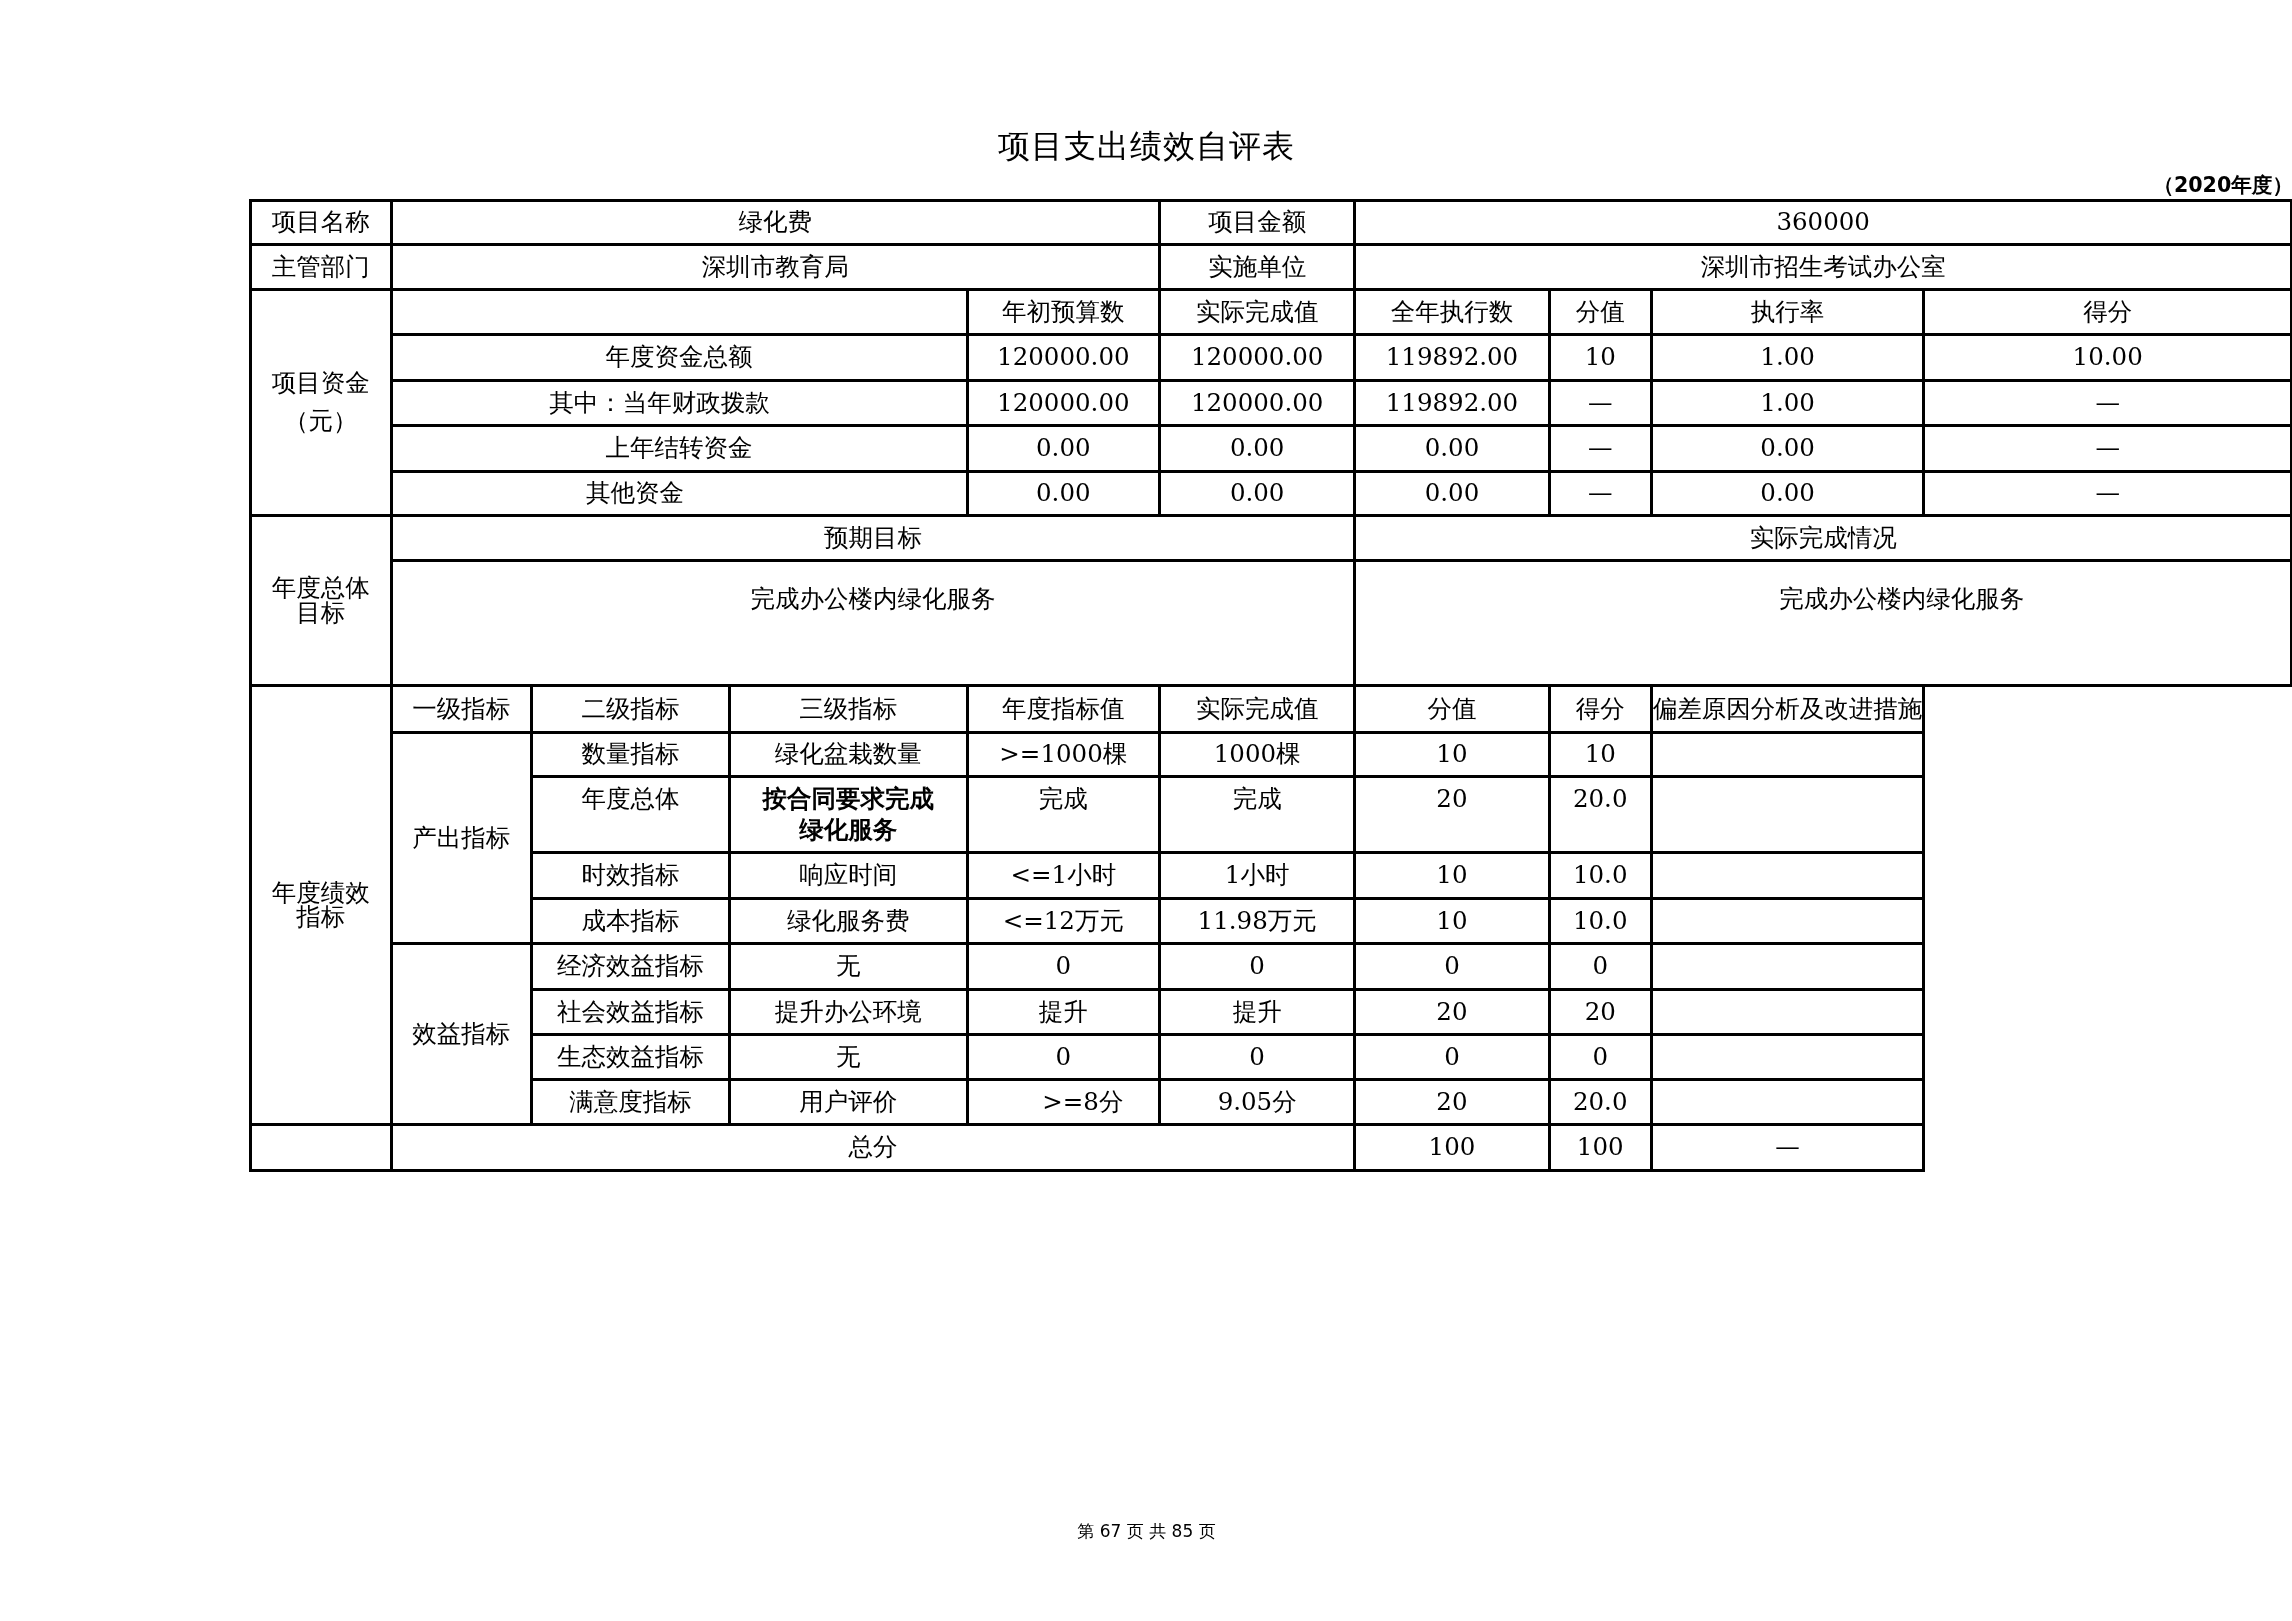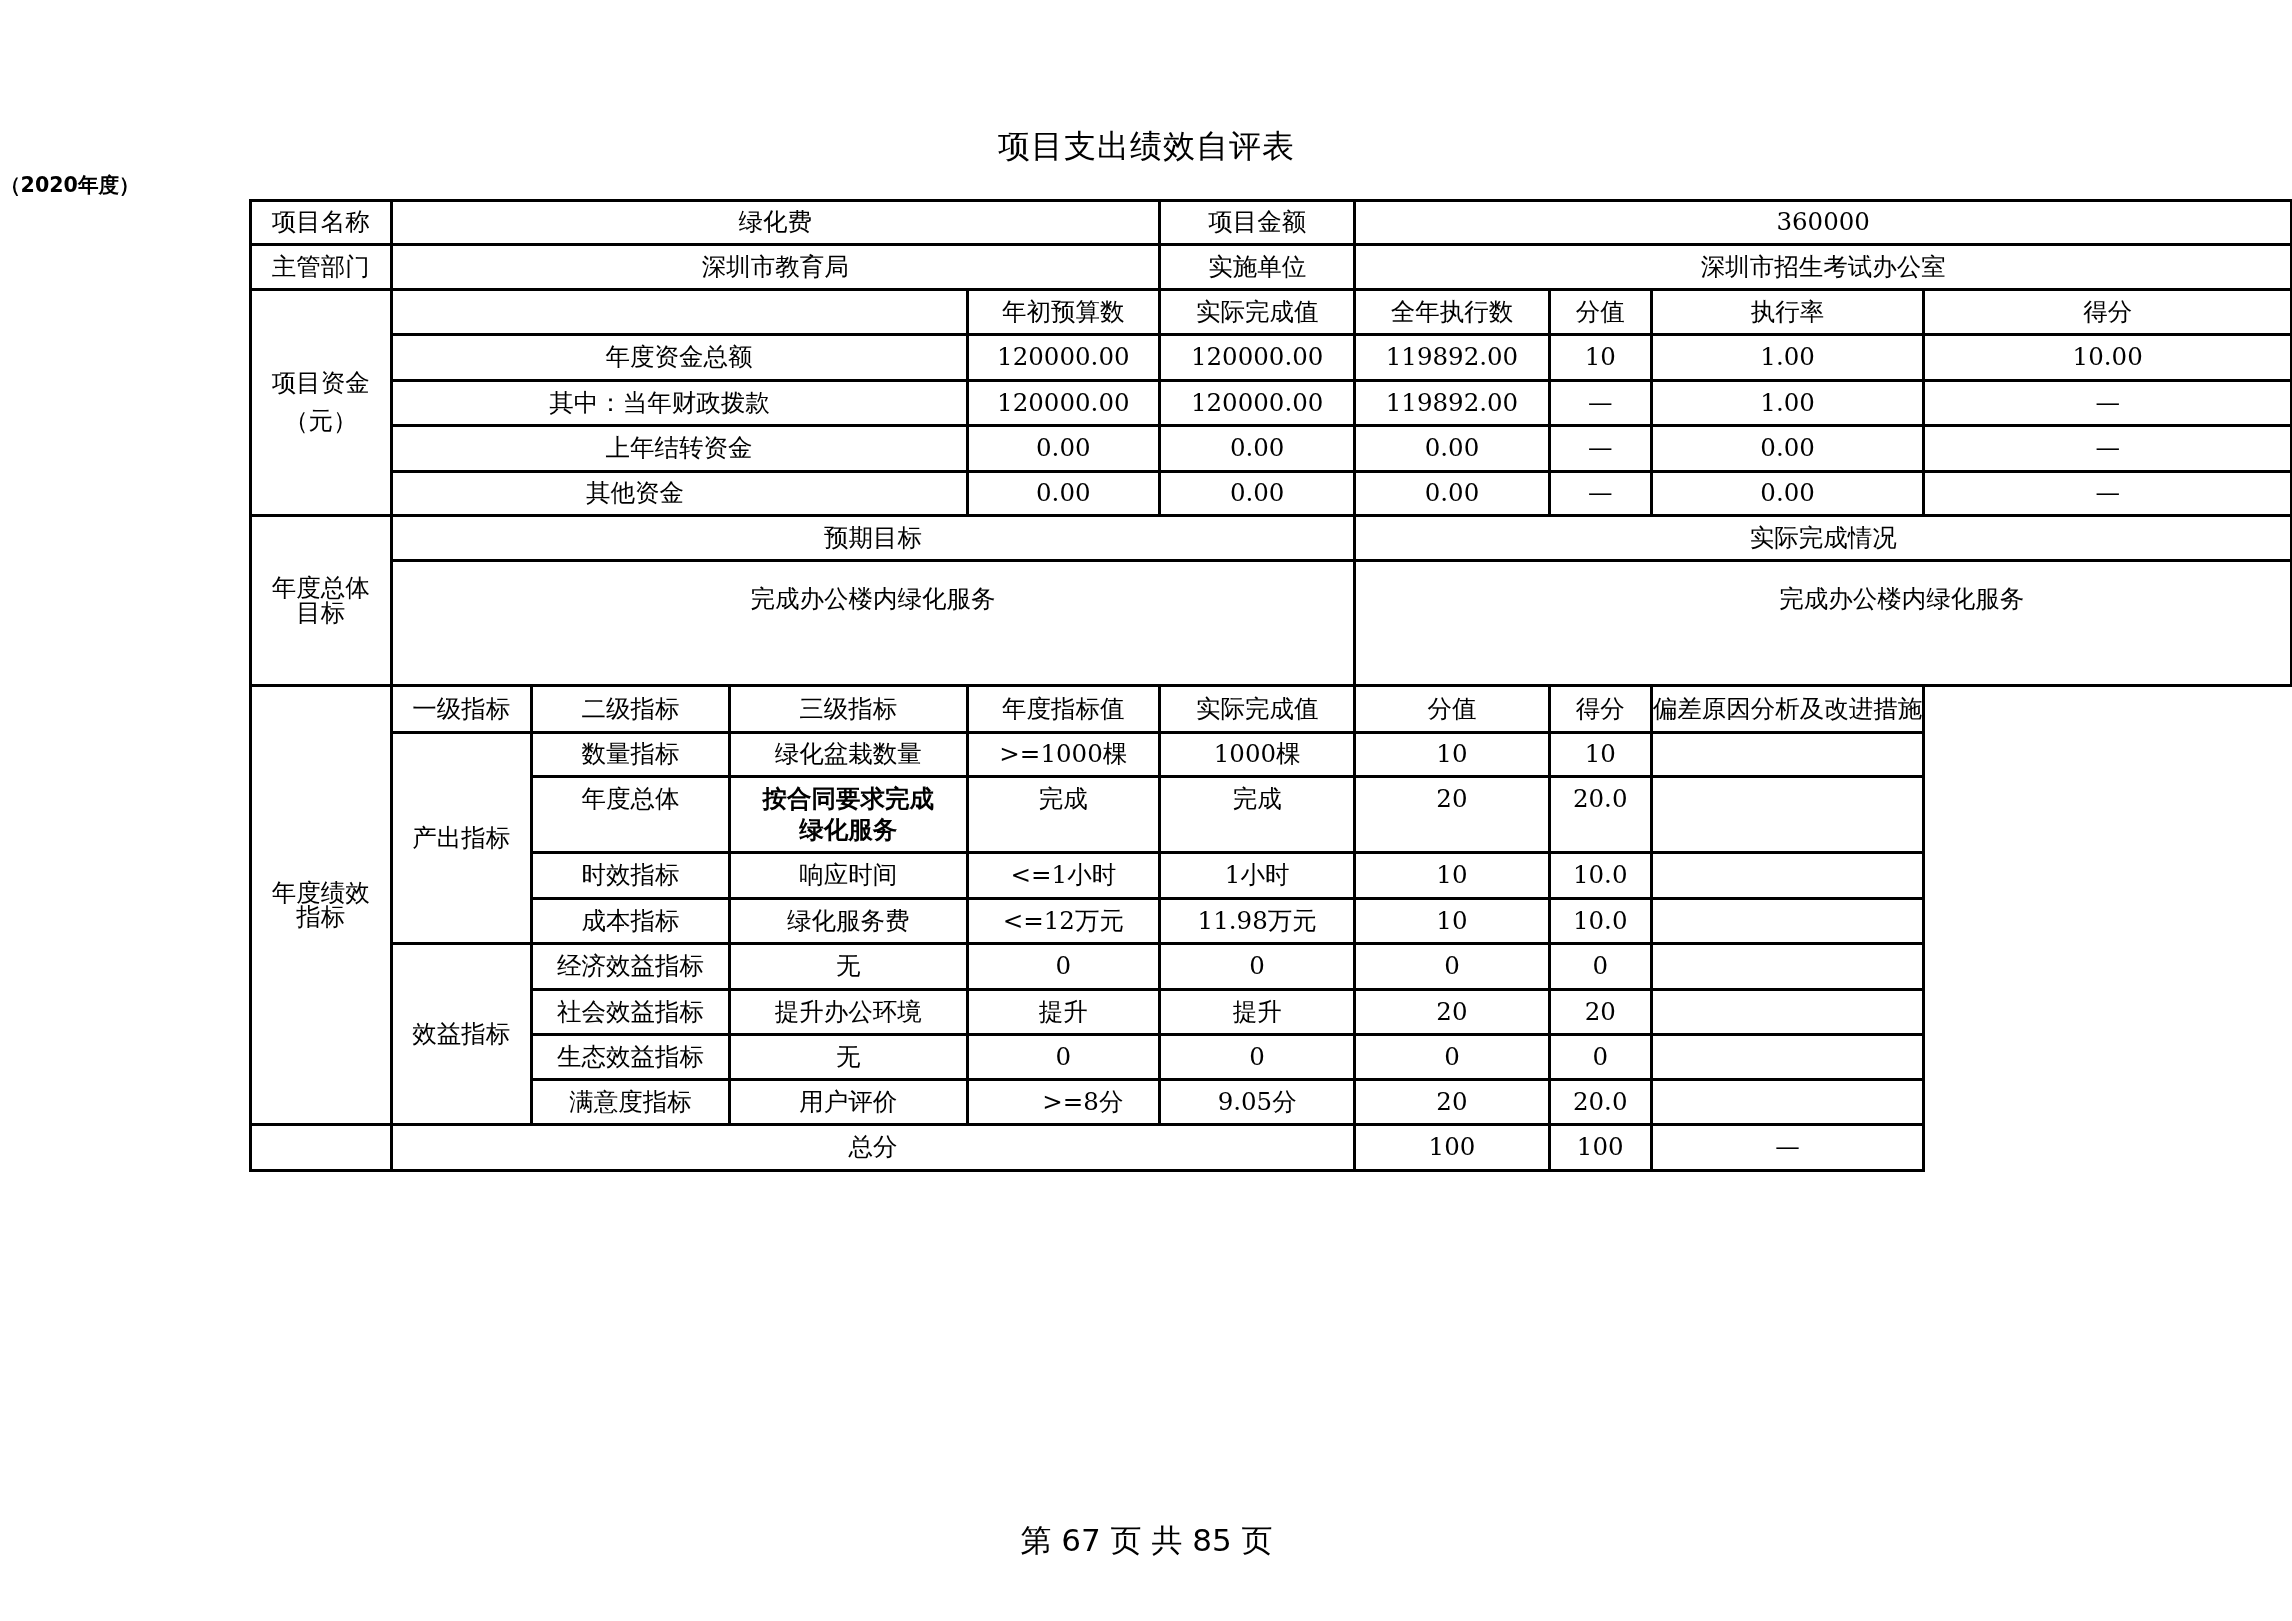--- a/index.html
+++ b/index.html
@@ -1,27 +1,27 @@
 <!DOCTYPE html>
 <html><head>
 <meta charset="utf-8">
 <style>
   html, body { margin:0; padding:0; background:#ffffff; }
   body { width:2293px; height:1621px; position:relative; overflow:hidden;
          font-family:"DejaVu Serif", "Liberation Serif", serif; color:#000; }
   .title { position:absolute; left:0; width:2293px; top:125px; text-align:center;
            font-family:"DejaVu Sans", "Liberation Sans", sans-serif; font-weight:normal; font-size:32px; letter-spacing:1px; }
-  .subtitle { position:absolute; left:0; width:2293px; top:171px; text-align:left;
+  .subtitle { position:absolute; left:0; width:2293px; top:171px; text-align:right;
            font-family:"DejaVu Sans", "Liberation Sans", sans-serif; font-weight:bold; font-size:20.6px; }
   table.main { position:absolute; left:249px; top:199px; border-collapse:collapse; table-layout:fixed;padding-left:28px; }
   table.main td { border:3.9px solid #000; text-align:center; vertical-align:middle; font-size:24.5px;
                   padding:0; line-height:1.25; white-space:nowrap; }
   td.wrap { white-space:normal !important;font-weight:bold; }
   .footer { position:absolute; left:0; width:2293px; top:1520px; text-align:center;
-            font-family:"DejaVu Sans", "Liberation Sans", sans-serif; font-size:31px; }
+            font-family:"DejaVu Sans", "Liberation Sans", sans-serif; font-size:17px; }
 </style>
 </head>
 <body>
 
 <div class="title">项目支出绩效自评表</div>
 <div class="subtitle">（2020年度）</div>
 
 <table class="main">
   <colgroup>
     <col style="width:143px">

